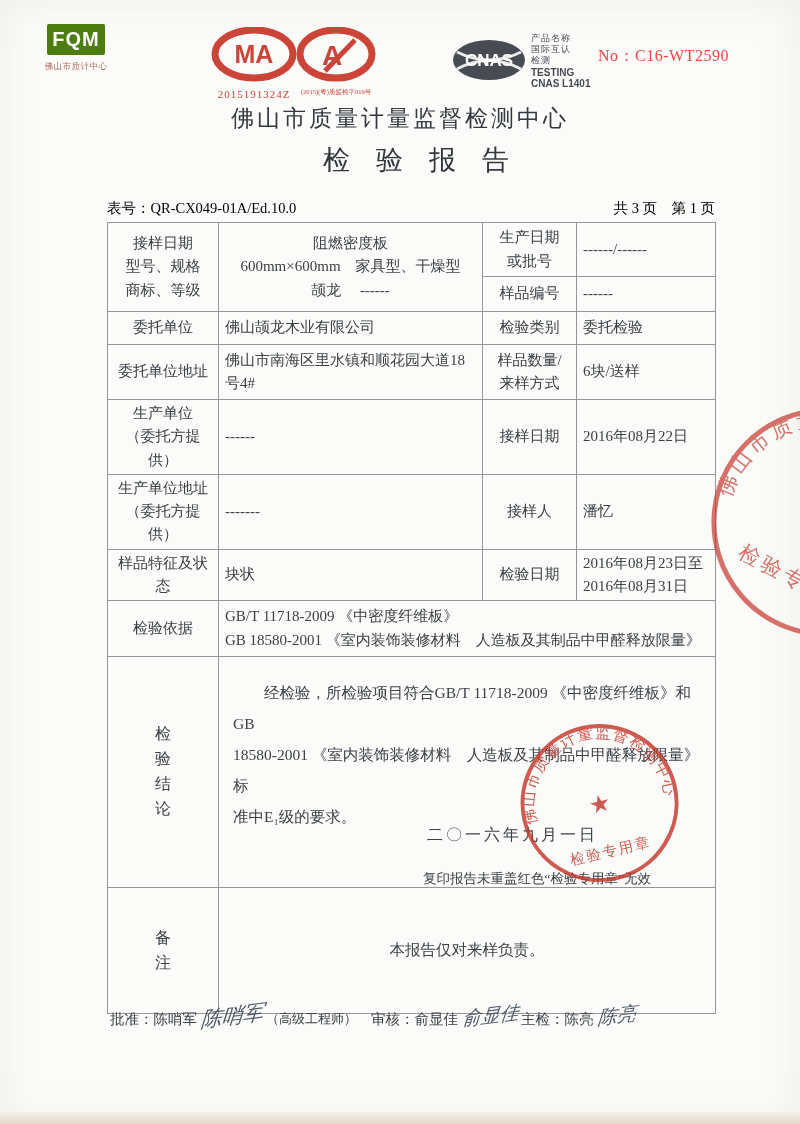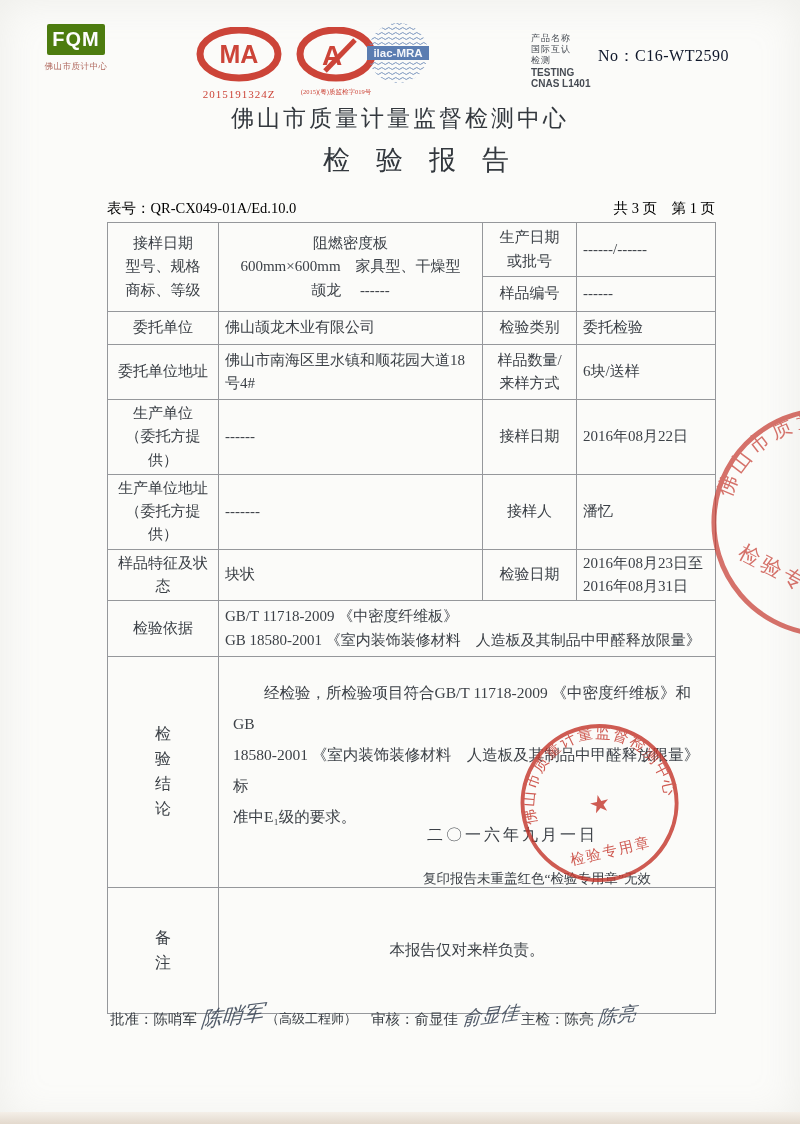--- a/index.html
+++ b/index.html
@@ -10,30 +10,30 @@
     box-shadow:inset 0 0 40px rgba(180,175,165,.18);
   }
   .abs{position:absolute;}
   .pre{white-space:pre-line;}
   
   .fqm-box{left:44px;top:24px;width:64px;text-align:center;}
   .fqm-mark{width:58px;height:31px;margin:0 auto;background:#4d7c0f;border-radius:2px;
     color:#fdfdfd;font-family:"Liberation Sans",sans-serif;font-weight:bold;
     font-size:20px;line-height:31px;letter-spacing:1px;}
   .fqm-cap{margin-top:6px;font-size:8.5px;color:#b0685e;letter-spacing:.5px;white-space:nowrap;}
-  .cma-box{left:193px;top:27px;width:92px;text-align:center;}
+  .cma-box{left:208px;top:27px;width:92px;text-align:center;}
   .cal-box{left:293px;top:27px;width:86px;text-align:center;}
   .logo-code{font-size:11px;color:#cc4438;letter-spacing:1px;margin-top:1px;font-family:"Liberation Serif",serif;}
   .logo-code.tiny{font-size:6.5px;letter-spacing:0;}
   .ilac-box{left:366px;top:21px;width:64px;}
   .cnas-box{left:451px;top:38px;}
   .cnas-info{left:531px;top:33px;font-family:"Liberation Sans",sans-serif;color:#474c54;}
   .cnas-cn{font-size:9px;line-height:11px;letter-spacing:1px;}
   .cnas-en{font-size:10px;line-height:11px;font-weight:bold;margin-top:1px;}
-  .report-no{left:598px;top:46px;font-size:16px;color:#0f172a;letter-spacing:.5px;}
+  .report-no{left:598px;top:46px;font-size:16px;color:#ef4444;letter-spacing:.5px;}
   
   .org-title{left:0;top:103px;width:800px;text-align:center;font-size:23px;
     letter-spacing:3px;color:#33383e;}
   .report-title{left:16px;top:142px;width:800px;text-align:center;font-size:27px;
     letter-spacing:26px;text-indent:26px;color:#33383e;}
   .meta-row{left:107px;top:199px;width:608px;display:flex;justify-content:space-between;
     font-size:14.5px;color:#000000;}
   
   table.report{position:absolute;left:107px;top:222px;width:608px;border-collapse:collapse;
     table-layout:fixed;font-size:15px;color:#3c4147;}
@@ -86,33 +86,29 @@
 
   <div class="abs cal-box">
     <svg width="82" height="56" viewBox="0 0 82 56">
       <ellipse cx="41" cy="27" rx="36" ry="24" fill="none" stroke="#cc4438" stroke-width="7"></ellipse>
       <text x="37" y="38" text-anchor="middle" font-family="Liberation Sans,sans-serif" font-weight="bold" font-size="28" fill="#cc4438">A</text>
       <line x1="30" y1="44" x2="60" y2="13" stroke="#cc4438" stroke-width="5"></line>
     </svg>
     <div class="logo-code tiny">(2015)(粤)质监检字019号</div>
   </div>
 
-  <div class="abs ilac-box">
-    <svg width="64" height="64" viewBox="0 0 64 64">
-      <defs>
-        <pattern id="waves" width="7" height="5" patternUnits="userSpaceOnUse">
-          <path d="M0,2.5 Q1.75,0.5 3.5,2.5 T7,2.5" stroke="#7490ba" stroke-width="1" fill="none"></path>
-        </pattern>
-      </defs>
-      <circle cx="32" cy="32" r="30" fill="url(#waves)"></circle>
-      <rect x="1" y="25" width="62" height="14" fill="#5b7db1"></rect>
-      <text x="32" y="35.5" text-anchor="middle" font-family="Liberation Sans,sans-serif" font-weight="bold" font-size="11.5" fill="#f4f6fa">ilac-MRA</text>
-    </svg>
-  </div>
-
+
+  <div class="abs cnas-box">
+    <svg width="76" height="44" viewBox="0 0 76 44">
+      <ellipse cx="38" cy="22" rx="36" ry="20" fill="#474c54"></ellipse>
+      <path d="M6,14 Q38,30 70,14" stroke="#fbfbf9" stroke-width="3" fill="none" opacity=".9"></path>
+      <path d="M6,31 Q38,14 70,31" stroke="#fbfbf9" stroke-width="3" fill="none" opacity=".9"></path>
+      <text x="38" y="28" text-anchor="middle" font-family="Liberation Sans,sans-serif" font-weight="bold" font-size="17" fill="#fbfbf9">CNAS</text>
+    </svg>
+  </div>
 
   <div class="abs cnas-info">
     <div class="cnas-cn pre">产品名称
 国际互认
 检测</div>
     <div class="cnas-en pre">TESTING
 CNAS L1401</div>
   </div>
 
   <div class="abs report-no">No：C16-WT2590</div>

